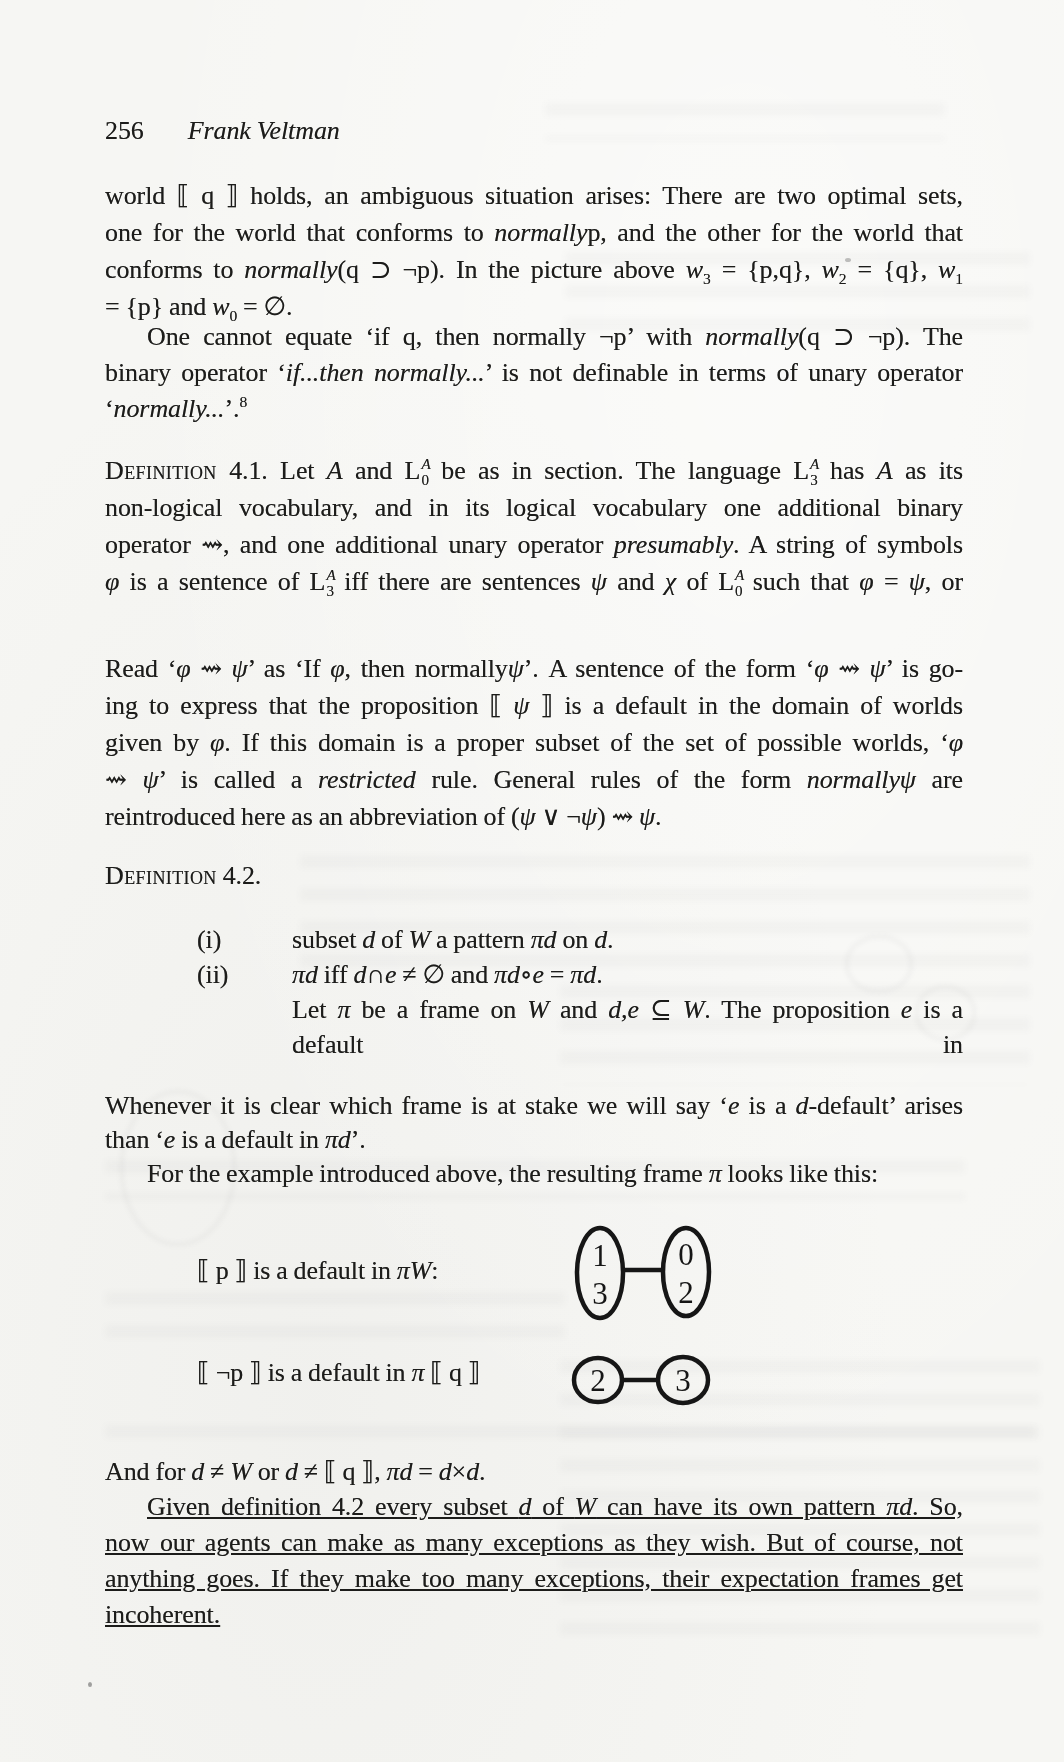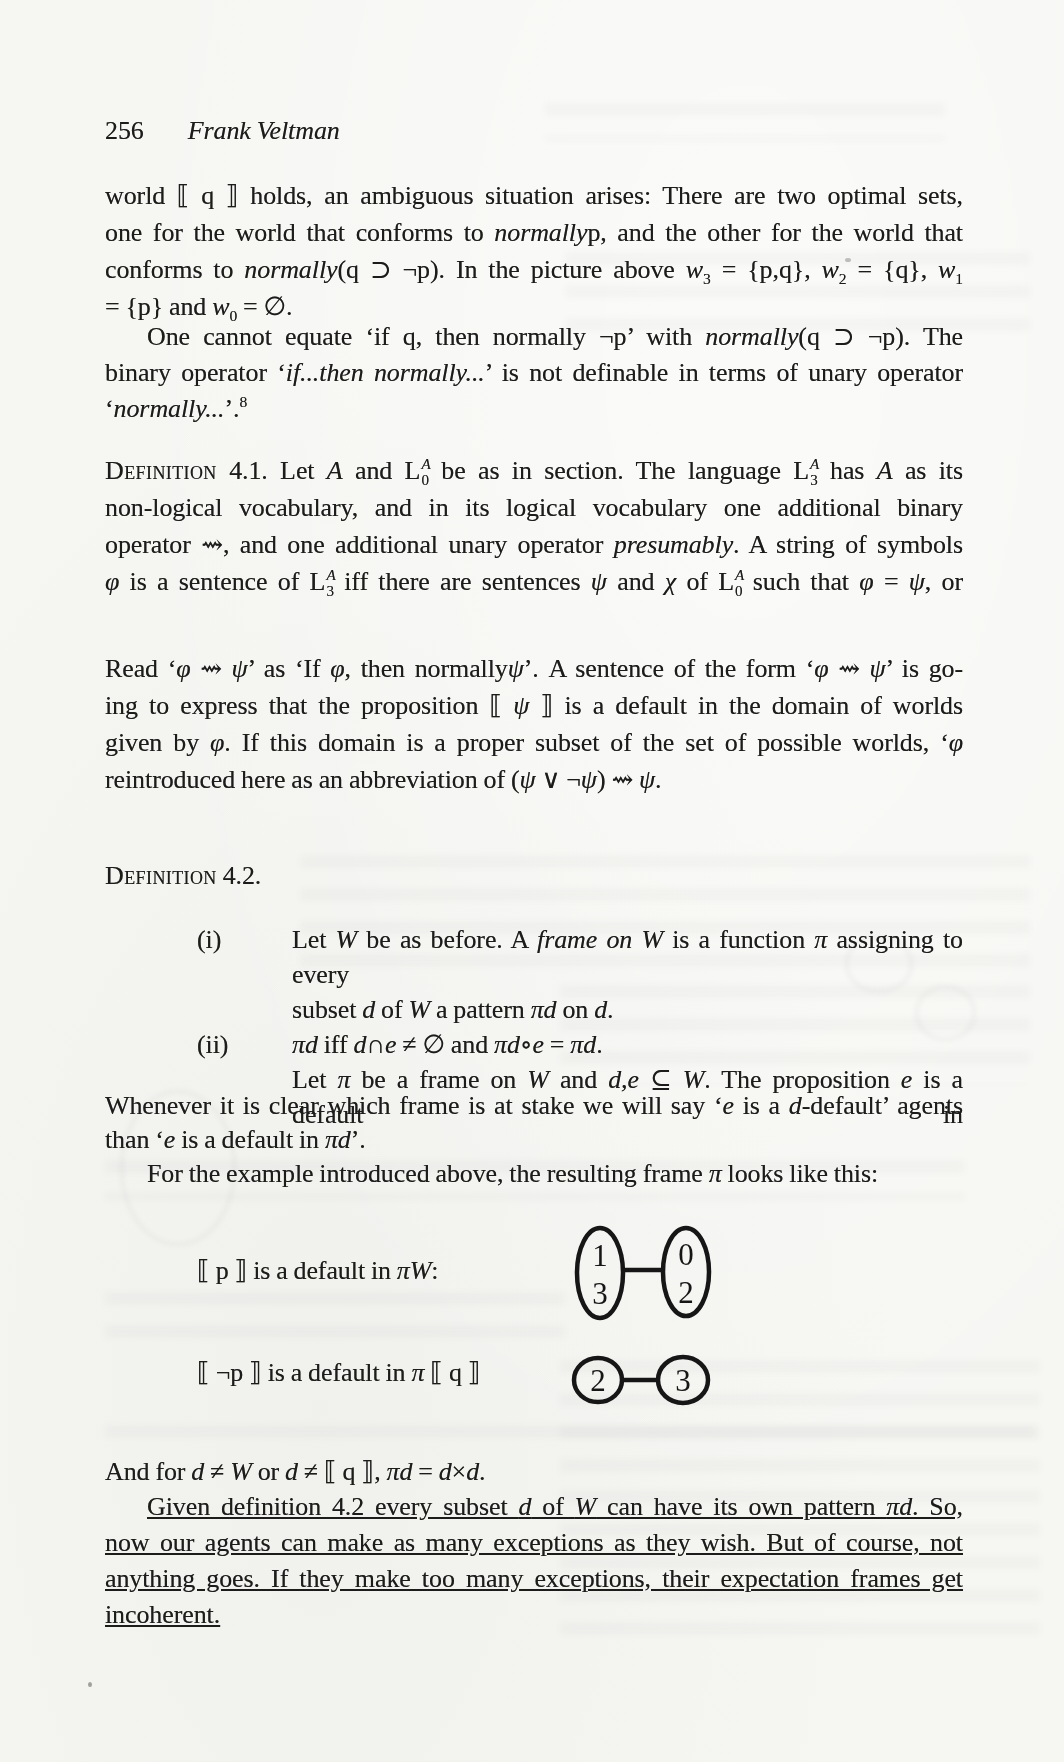--- a/index.html
+++ b/index.html
@@ -84,46 +84,46 @@
       <div class="line just"><span class="sc">Definition</span><span> 4.1. Let </span><span class="scrA">A</span><span> and L</span><span class="la">A</span><span class="ls">0</span><span> be as in section. The language L</span><span class="la">A</span><span class="ls">3</span><span> has </span><span class="scrA">A</span><span> as its</span></div>
       <div class="line just"><span>non-logical vocabulary, and in its logical vocabulary one additional binary</span></div>
       <div class="line just"><span>operator ⇝, and one additional unary operator </span><span class="i">presumably</span><span>. A string of symbols</span></div>
       <div class="line just"><span class="i">φ</span><span> is a sentence of L</span><span class="la">A</span><span class="ls">3</span><span> iff there are sentences </span><span class="i">ψ</span><span> and </span><span class="i">χ</span><span> of L</span><span class="la">A</span><span class="ls">0</span><span> such that </span><span class="i">φ</span><span> = </span><span class="i">ψ</span><span>, or</span></div>
     </div>
 
   <div class="blk" style="left:105px;top:650px;width:858px;">
       <div class="line just"><span>Read ‘</span><span class="i">φ</span><span> ⇝ </span><span class="i">ψ</span><span>’ as ‘If </span><span class="i">φ</span><span>, then normally</span><span class="i">ψ</span><span>’. A sentence of the form ‘</span><span class="i">φ</span><span> ⇝ </span><span class="i">ψ</span><span>’ is go-</span></div>
       <div class="line just"><span>ing to express that the proposition ⟦ </span><span class="i">ψ</span><span> ⟧ is a default in the domain of worlds</span></div>
       <div class="line just"><span>given by </span><span class="i">φ</span><span>. If this domain is a proper subset of the set of possible worlds, ‘</span><span class="i">φ</span></div>
+      <div class="line just"><span>⇝ </span><span class="i">ψ</span><span>’ is called a </span><span class="i">restricted</span><span> rule. General rules of the form </span><span class="i">normallyψ</span><span> are</span></div>
       <div class="line"><span>reintroduced here as an abbreviation of (</span><span class="i">ψ</span><span> ∨ ¬</span><span class="i">ψ</span><span>) ⇝ </span><span class="i">ψ</span><span>.</span></div>
     </div>
 
   <div class="blk" style="left:105px;top:857px;width:858px;">
       <div class="line"><span class="sc">Definition</span><span> 4.2.</span></div>
     </div>
 
   <div class="blk items" style="left:197px;top:922px;width:766px;line-height:35px;">
       <div class="item">
         <div class="item-label">(i)</div>
         <div class="item-body">
-          <div class="line just"><span>Let </span><span class="i">W</span><span> be as before. A </span><span class="i">frame on W</span><span> is a function </span><span class="i">π</span><span> assigning to every</span></div>
           <div class="line"><span>subset </span><span class="i">d</span><span> of </span><span class="i">W</span><span> a pattern </span><span class="i">πd</span><span> on </span><span class="i">d</span><span>.</span></div>
         </div>
       </div>
       <div class="item">
         <div class="item-label">(ii)</div>
         <div class="item-body">
           <div class="line"><span class="i">πd</span><span> iff </span><span class="i">d</span><span>∩</span><span class="i">e</span><span> ≠ ∅ and </span><span class="i">πd</span><span>∘</span><span class="i">e</span><span> = </span><span class="i">πd</span><span>.</span></div>
           <div class="line just"><span>Let </span><span class="i">π</span><span> be a frame on </span><span class="i">W</span><span> and </span><span class="i">d,e</span><span> ⊆ </span><span class="i">W</span><span>. The proposition </span><span class="i">e</span><span> is a default in</span></div>
         </div>
       </div>
     </div>
 
   <div class="blk" style="left:105px;top:1089px;width:858px;line-height:34px;">
-      <div class="line just"><span>Whenever it is clear which frame is at stake we will say ‘</span><span class="i">e</span><span> is a </span><span class="i">d</span><span>-default’ agents</span></div>
+      <div class="line just"><span>Whenever it is clear which frame is at stake we will say ‘</span><span class="i">e</span><span> is a </span><span class="i">d</span><span>-default’ arises</span></div>
       <div class="line"><span>than ‘</span><span class="i">e</span><span> is a default in </span><span class="i">πd</span><span>’.</span></div>
       <div class="line ind"><span>For the example introduced above, the resulting frame </span><span class="i">π</span><span> looks like this:</span></div>
     </div>
 
   <div class="blk" style="left:197px;top:1252px;width:420px;">
       <div class="line"><span>⟦ p ⟧ is a default in </span><span class="i">πW</span><span>:</span></div>
     </div>
 
   <div class="blk" style="left:197px;top:1354px;width:420px;">
       <div class="line"><span>⟦ ¬p ⟧ is a default in </span><span class="i">π</span><span> ⟦ q ⟧</span></div>

